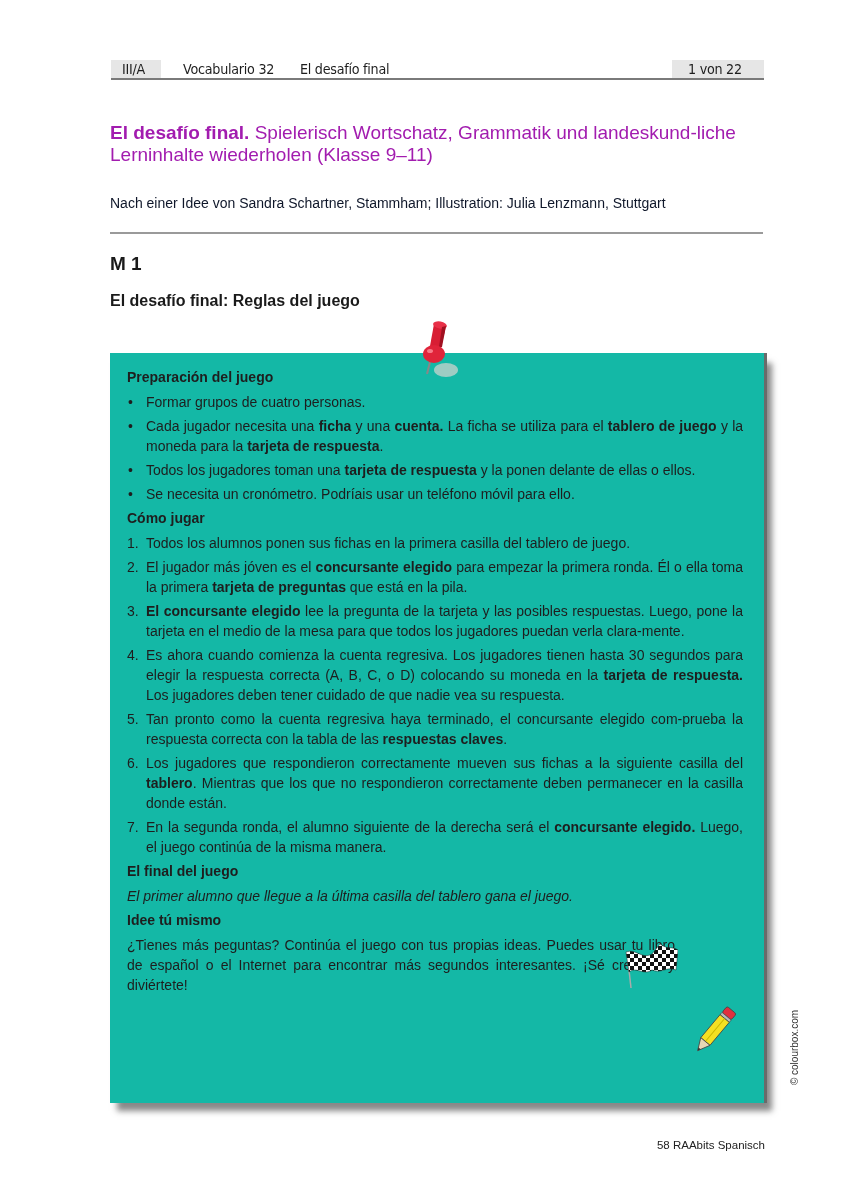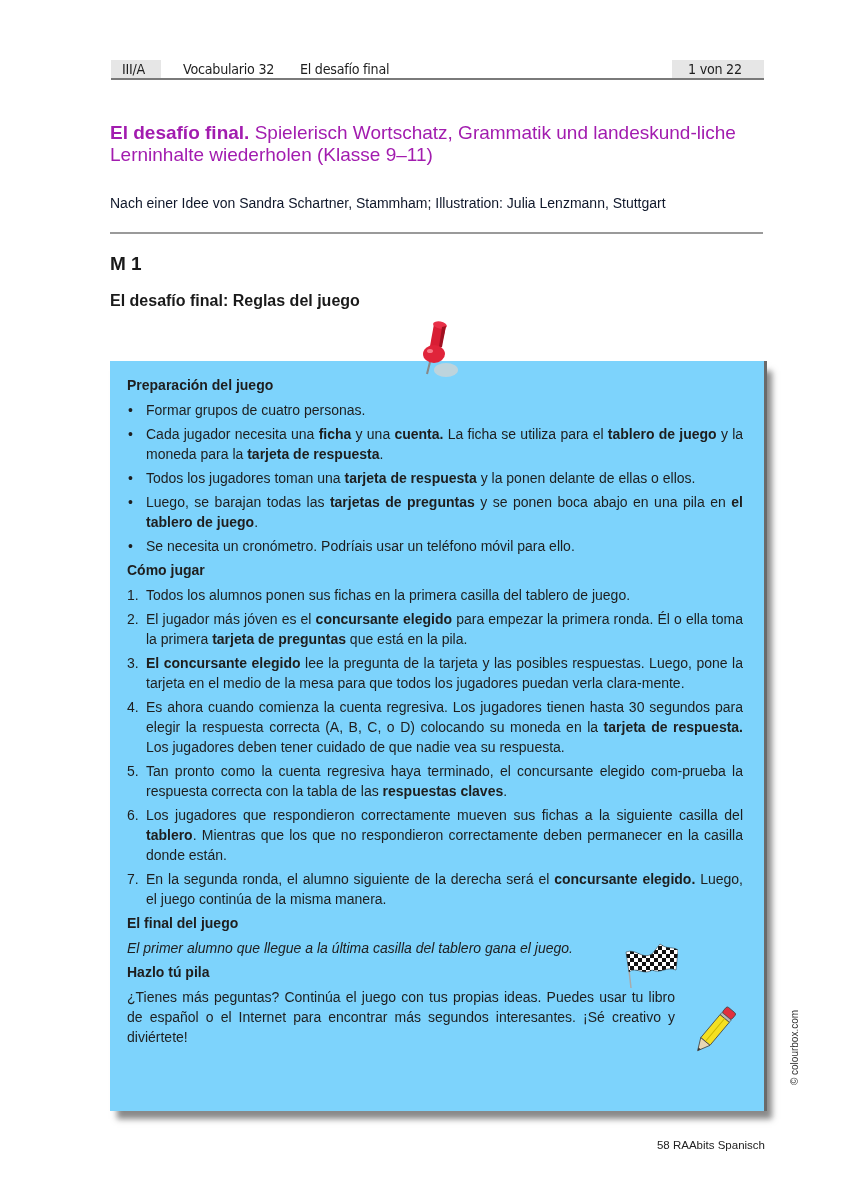--- a/index.html
+++ b/index.html
@@ -12,21 +12,21 @@
 
   .title { position:absolute; left:110px; top:122px; width:660px; font-size:19px; line-height:22px; color:#a21caf; }
   .title b { font-weight:bold; }
   .credit { position:absolute; left:110px; top:195px; font-size:14px; color:#0f172a; }
   .sep { position:absolute; left:110px; top:232px; width:653px; height:1.5px; background:#9a9a9a; }
 
   .m1 { position:absolute; left:110px; top:253px; font-size:19px; font-weight:bold; }
   .subtitle { position:absolute; left:110px; top:292px; font-size:16px; font-weight:bold;text-align:right; }
 
   
-  .card { position:absolute; left:110px; top:361px; width:654px; height:750px; background:#7dd3fc;
+  .card { position:absolute; left:110px; top:353px; width:654px; height:750px; background:#14b8a6;
           box-shadow: 6px 9px 6px -1px rgba(40,40,40,0.55); border-right:3px solid #6a6a6a; }
   .card-inner { position:absolute; left:17px; top:14px; width:616px; font-size:14px; line-height:20px; color:#1e1e1e; }
   .sec-h { font-weight:bold; font-size:14px; margin:0 0 5px 0; }
   ul.bul { list-style:none; margin:0 0 4px 0; padding:0; }
   ul.bul li { position:relative; padding-left:19px; margin-bottom:4px; text-align:justify; }
   ul.bul li::before { content:"•"; position:absolute; left:1px; top:0; }
   ol.num { list-style:none; margin:0 0 4px 0; padding:0; }
   ol.num li { position:relative; padding-left:19px; margin-bottom:4px; text-align:justify; }
   ol.num li .n { position:absolute; left:0; top:0; }
   .para { text-align:justify; margin-bottom:4px; }
@@ -61,39 +61,38 @@
 <div class="m1">M 1</div>
 <div class="subtitle">El desafío final: Reglas del juego</div>
 
 <div class="card">
   <div class="card-inner">
     <div class="sec-h">Preparación del juego</div>
     <ul class="bul" id="prep-list">
         <li><span>Formar grupos de cuatro personas.</span></li>
         <li><span>Cada jugador necesita una </span><b>ficha</b><span> y una </span><b>cuenta.</b><span> La ficha se utiliza para el </span><b>tablero de juego</b><span> y la moneda para la </span><b>tarjeta de respuesta</b><span>.</span></li>
         <li><span>Todos los jugadores toman una </span><b>tarjeta de respuesta</b><span> y la ponen delante de ellas o ellos.</span></li>
-        <li><span>Luego, se barajan todas las </span><b>tarjetas de preguntas</b><span> y se ponen boca abajo en una pila en </span><b>el tablero de juego</b><span>.</span></li>
         <li><span>Se necesita un cronómetro. Podríais usar un teléfono móvil para ello.</span></li>
       </ul>
 
     <div class="sec-h">Cómo jugar</div>
     <ol class="num" id="como-list">
         <li><span class="n">1.</span><span>Todos los alumnos ponen sus fichas en la primera casilla del tablero de juego.</span></li>
         <li><span class="n">2.</span><span>El jugador más jóven es el </span><b>concursante elegido</b><span> para empezar la primera ronda. Él o ella toma la primera </span><b>tarjeta de preguntas</b><span> que está en la pila.</span></li>
         <li><span class="n">3.</span><b>El concursante elegido</b><span> lee la pregunta de la tarjeta y las posibles respuestas. Luego, pone la tarjeta en el medio de la mesa para que todos los jugadores puedan verla clara-mente.</span></li>
         <li><span class="n">4.</span><span>Es ahora cuando comienza la cuenta regresiva. Los jugadores tienen hasta 30 segundos para elegir la respuesta correcta (A, B, C, o D) colocando su moneda en la </span><b>tarjeta de respuesta.</b><span> Los jugadores deben tener cuidado de que nadie vea su respuesta.</span></li>
         <li><span class="n">5.</span><span>Tan pronto como la cuenta regresiva haya terminado, el concursante elegido com-prueba la respuesta correcta con la tabla de las </span><b>respuestas claves</b><span>.</span></li>
         <li><span class="n">6.</span><span>Los jugadores que respondieron correctamente mueven sus fichas a la siguiente casilla del </span><b>tablero</b><span>. Mientras que los que no respondieron correctamente deben permanecer en la casilla donde están.</span></li>
         <li><span class="n">7.</span><span>En la segunda ronda, el alumno siguiente de la derecha será el </span><b>concursante elegido.</b><span> Luego, el juego continúa de la misma manera.</span></li>
       </ol>
 
     <div class="sec-h">El final del juego</div>
     <div class="para" style="width:510px;font-style:italic;">El primer alumno que llegue a la última casilla del tablero gana el juego.</div>
 
-    <div class="sec-h">Hazlo tú pila</div>
+    <div class="sec-h">Idee tú mismo</div>
     <div class="para" style="width:548px;">¿Tienes más peguntas? Continúa el juego con tus propias ideas. Puedes usar tu libro de español o el Internet para encontrar más segundos interesantes. ¡Sé creativo y diviértete!</div>
   </div>
 </div>
 
 <svg class="pin" viewBox="0 0 60 70">
   <ellipse cx="34" cy="52" rx="12" ry="7" fill="#d8d4d0" opacity="0.7"></ellipse>
   <line x1="18" y1="44" x2="15" y2="56" stroke="#888" stroke-width="2"></line>
   <path d="M22 6 L34 8 L29 30 L18 28 Z" fill="#d81e34"></path>
   <ellipse cx="28" cy="7" rx="7" ry="3.5" fill="#e83048" transform="rotate(10 28 7)"></ellipse>
   <path d="M30 9 L34 8 L30 29 L27 29 Z" fill="#a01020"></path>

